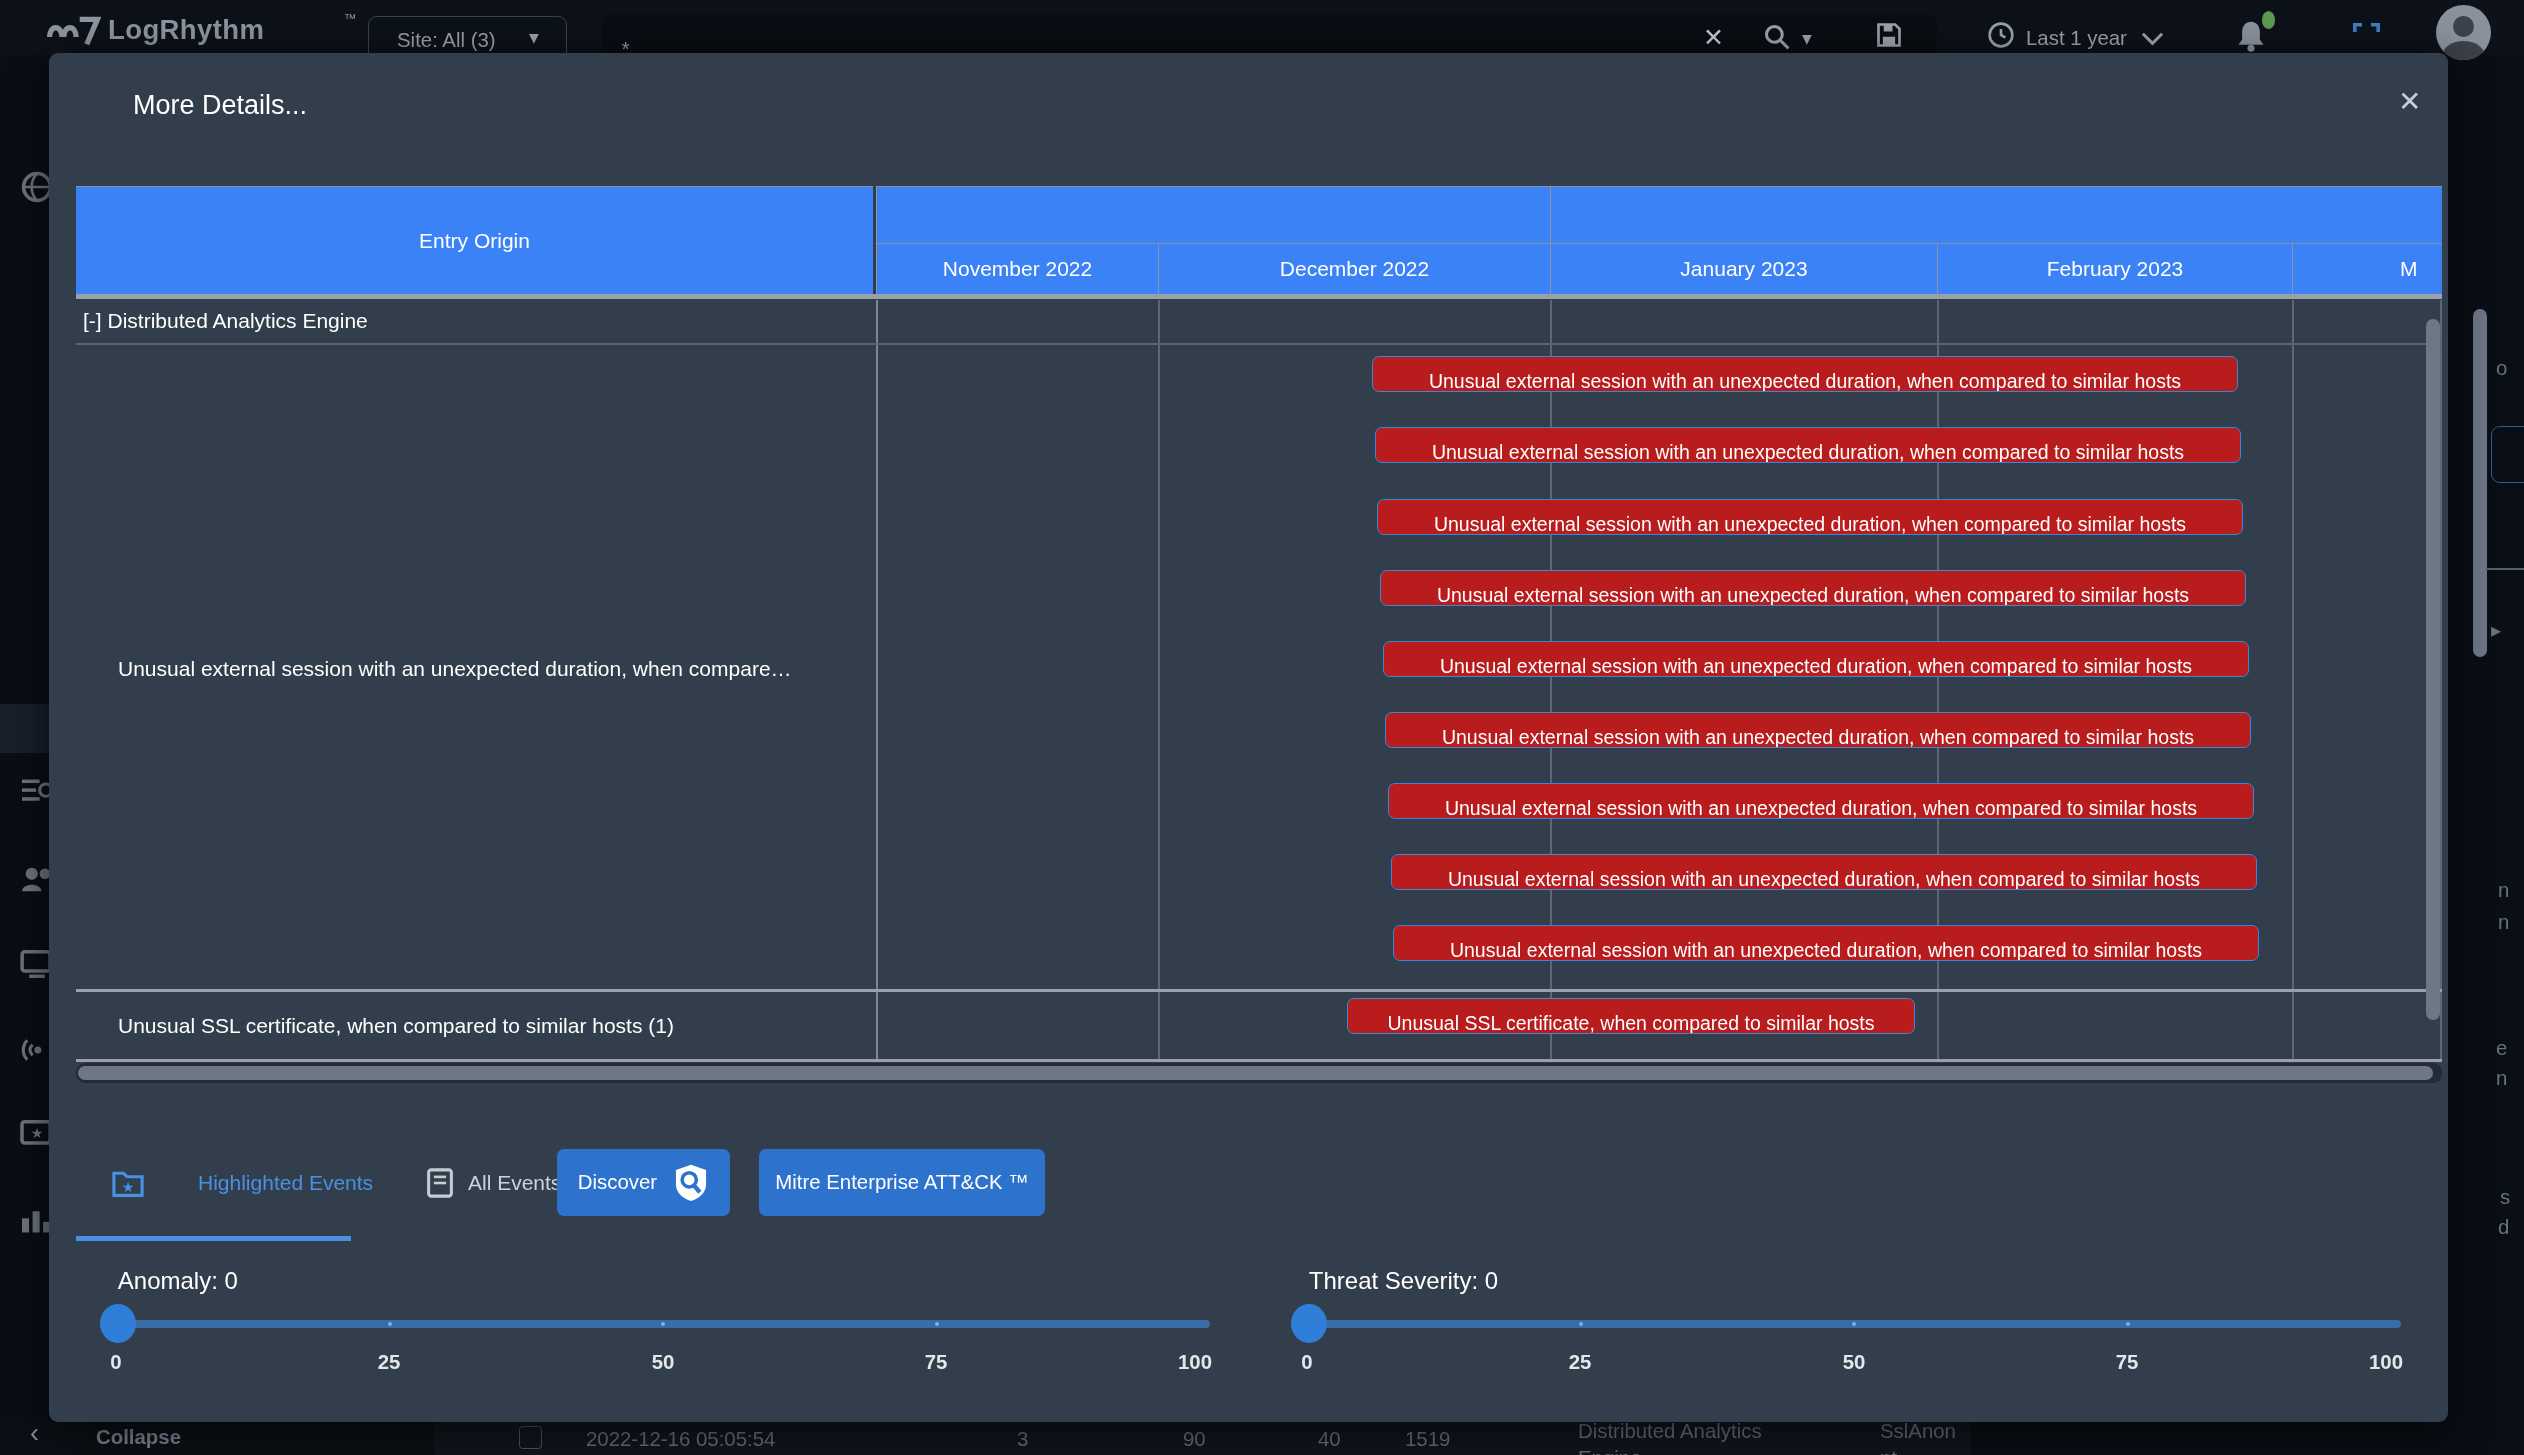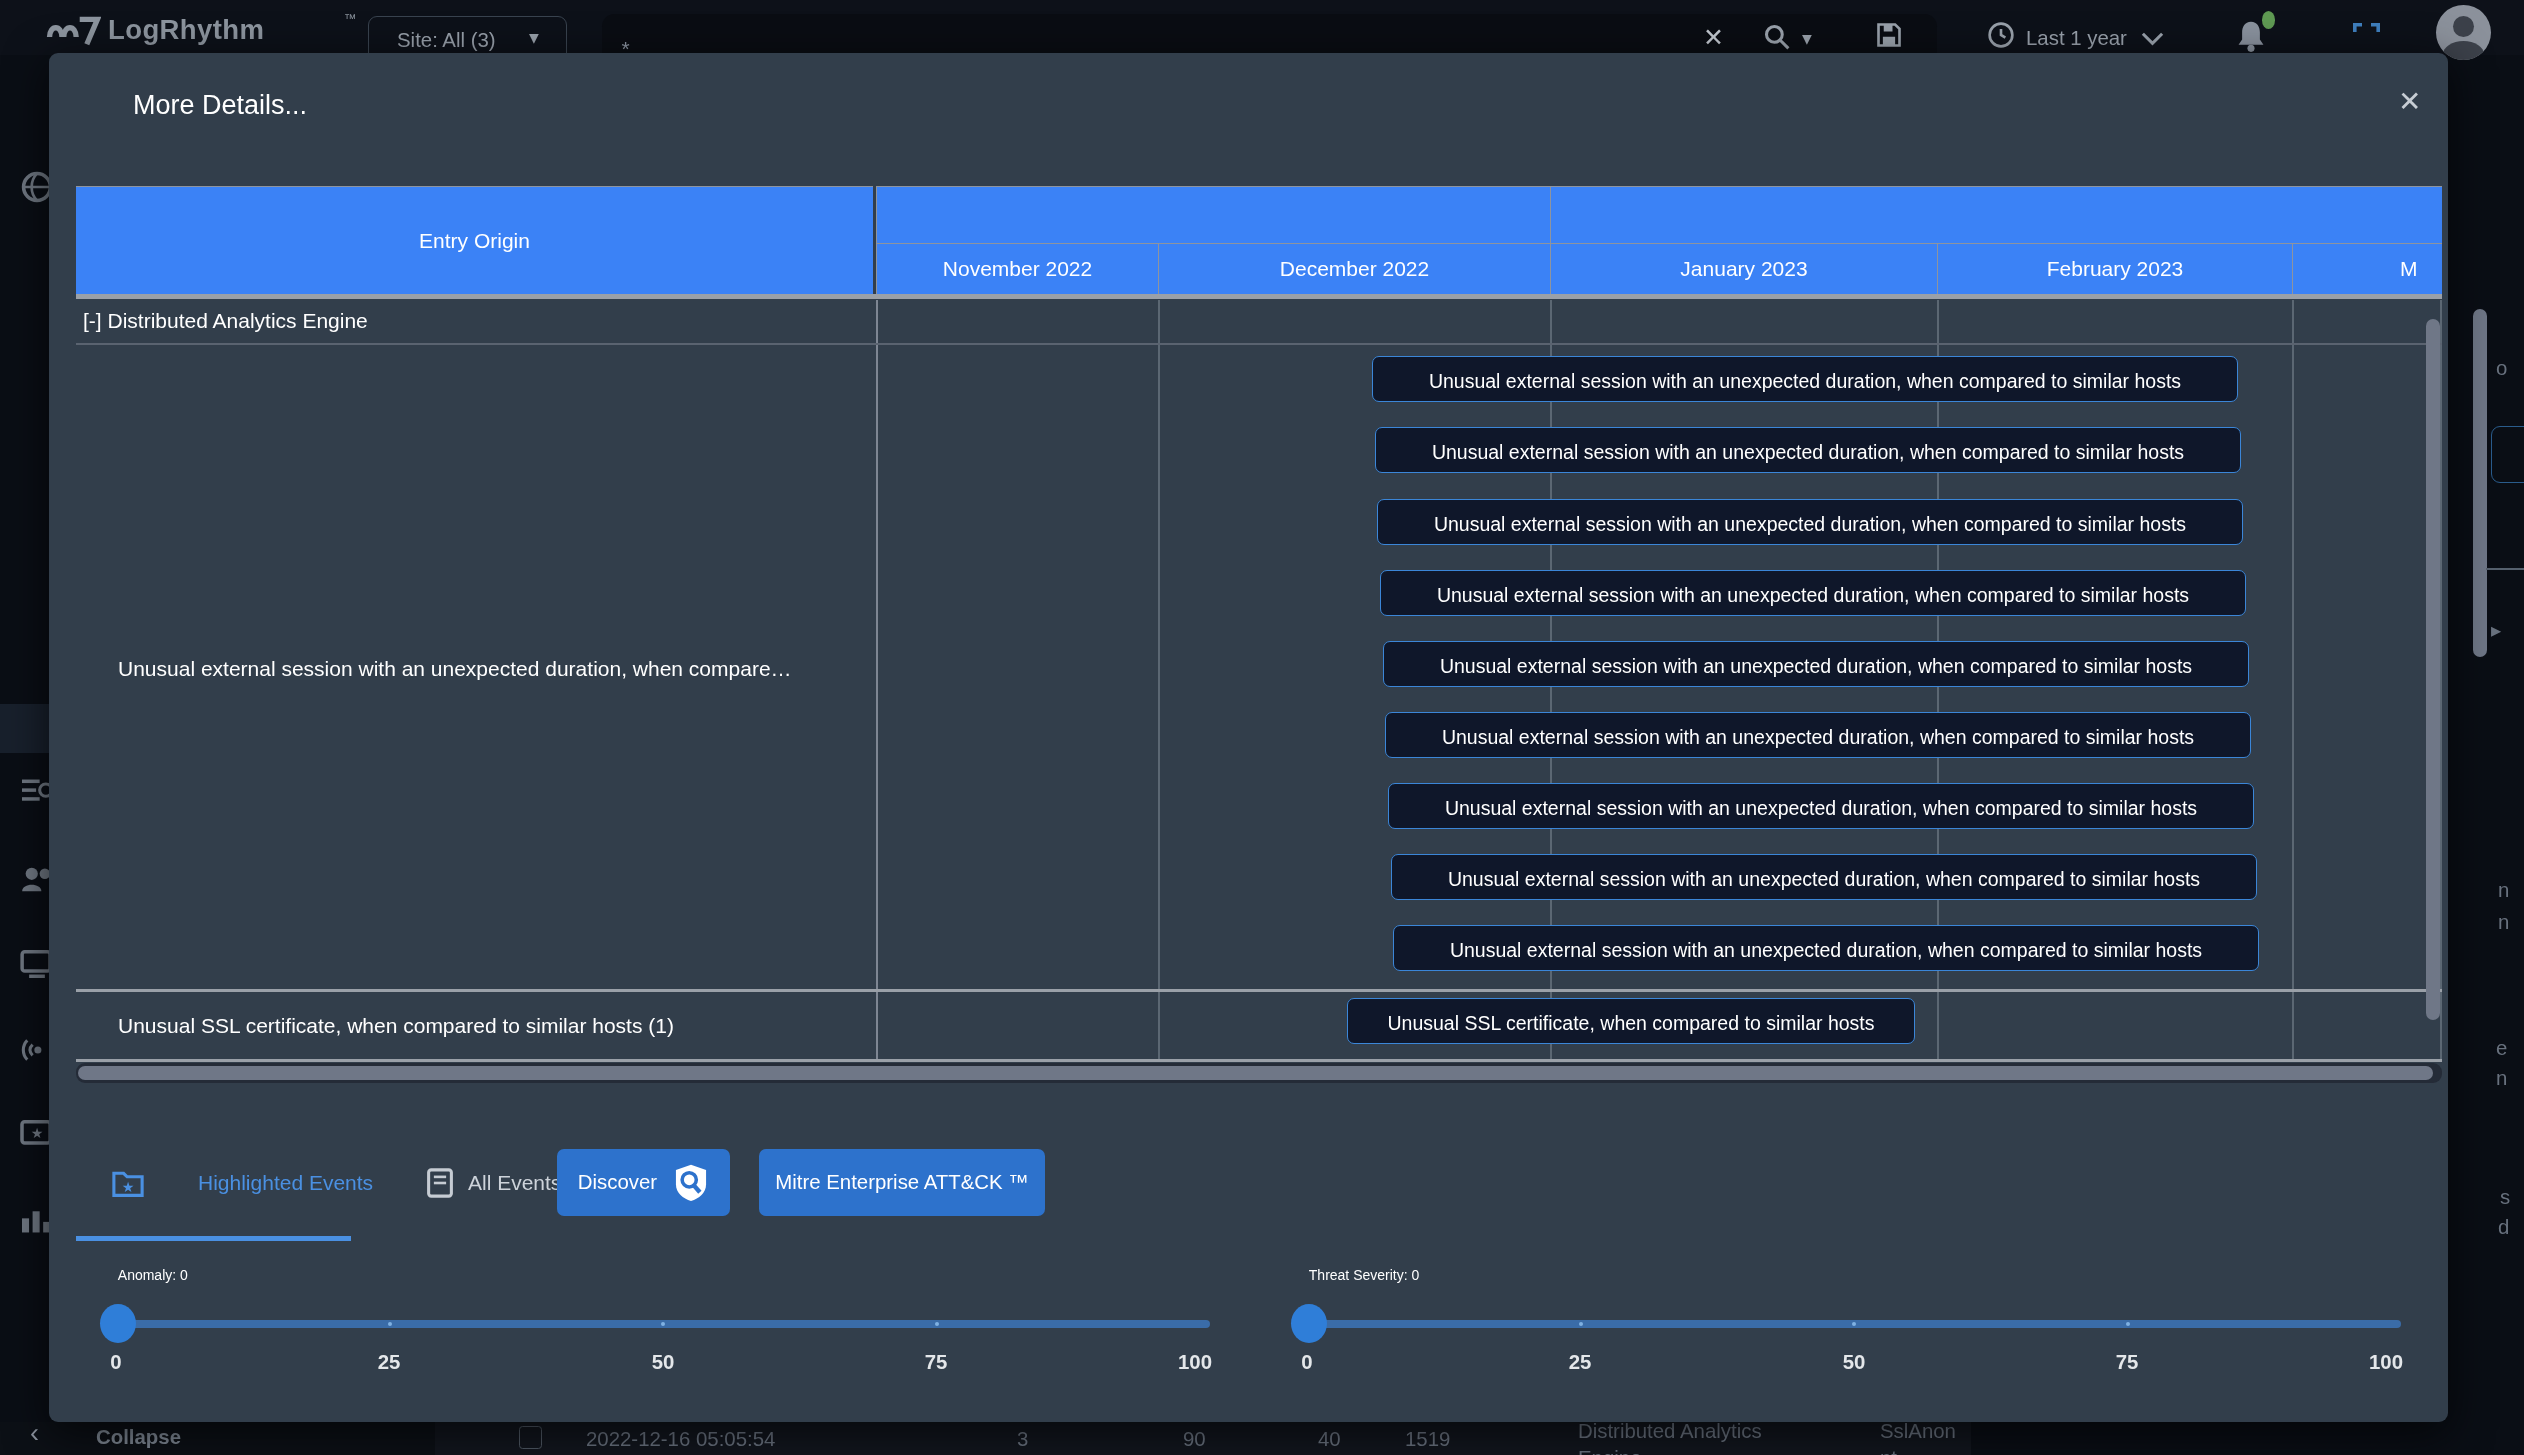--- a/index.html
+++ b/index.html
@@ -53,37 +53,37 @@
   .entry-cell { left:0; top:0; width:797px; height:108px; border-top:0.9px solid #8e949e;
                 display:flex; align-items:center; justify-content:center; }
   .gcell { top:0; height:57px; border-top:0.9px solid #8e949e; border-left:1.8px solid #8e949e; }
   .mcell { top:57px; height:51px; border-left:1.8px solid #8e949e; border-top:1.8px solid #8e949e;
            display:flex; align-items:center; justify-content:center; }
   .hbar { left:0; top:108px; width:2366px; height:5.3px; background:#9aa0a8; }
   .vline { width:1.8px; top:114px; height:761px; background:rgba(190,198,210,.30); }
   .row1-border { left:0; top:157px; width:2366px; height:1.8px; background:#5a6370; }
   .ssl-line { left:0; width:2366px; height:2.7px; background:#9aa0a8; }
   .rowlabel { font-size:21px; color:#ffffff; }
-  .pill { position:absolute; width:866px; height:46px; background:#0f172a; border:0.9px solid #3b86d8;
+  .pill { position:absolute; width:866px; height:36px; background:#b91c1c; border:0.9px solid #3b86d8;
           border-radius:7px; color:#fff; font-size:19.5px; line-height:48px; text-align:center;
           white-space:nowrap; overflow:hidden; }
   .pill-ssl { left:1271px; top:812px; width:568px; }
   .hscroll-track { left:0; top:877px; width:2366px; height:19.5px; background:#242b37; border-radius:9px; }
   .hscroll-thumb { left:1.8px; top:880px; width:2355px; height:14px; background:#6f7787; border-radius:7px; }
   .modal-vscroll { left:2377px; top:266px; width:14px; height:701px; background:#6f7787; border-radius:7px; }
 
   
   .tab { display:flex; align-items:center; gap:14px; }
   .tab-label-active { font-size:21px; color:#4a90e2;margin-left:39px; }
   .tab-label { font-size:21px; color:#cdd3da; }
   .tab-underline { left:27px; top:1183px; width:275px; height:5.3px; background:#4a90e2; }
   .btn { border-radius:7px; background:#2d72cc; color:#fff; display:flex; align-items:center;
          justify-content:center; gap:16px; font-size:20.4px; height:67px; }
   
-  .slider-label { font-size:14px; color:#ffffff; }
+  .slider-label { font-size:24px; color:#ffffff; }
   .track { height:8px; background:#3a6ca8; border-radius:4.4px; position:absolute; }
   .track-dot { position:absolute; top:1.8px; width:4.4px; height:4.4px; border-radius:50%; background:#7fb1e2; }
   .thumb { position:absolute; width:36px; height:39px; border-radius:50%; background:#2f7ed8; }
   .tick { position:absolute; font-size:20.4px; font-weight:700; color:#e4e7ea; transform:translateX(-50%); }
 </style>
 </head>
 <body>
 
 <div id="screen">
 

